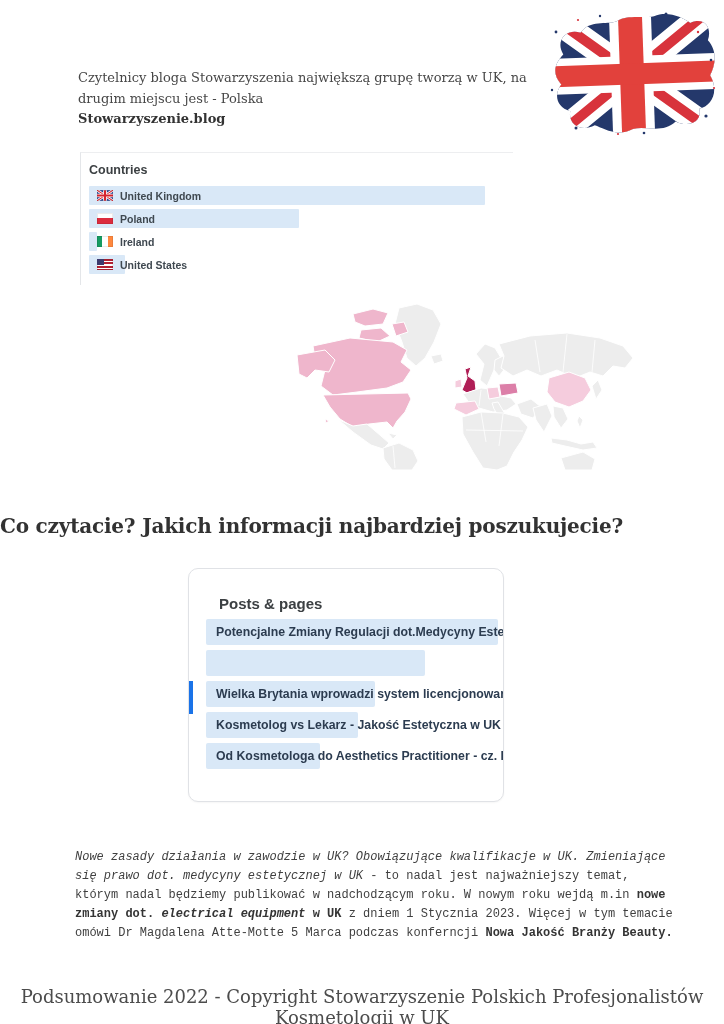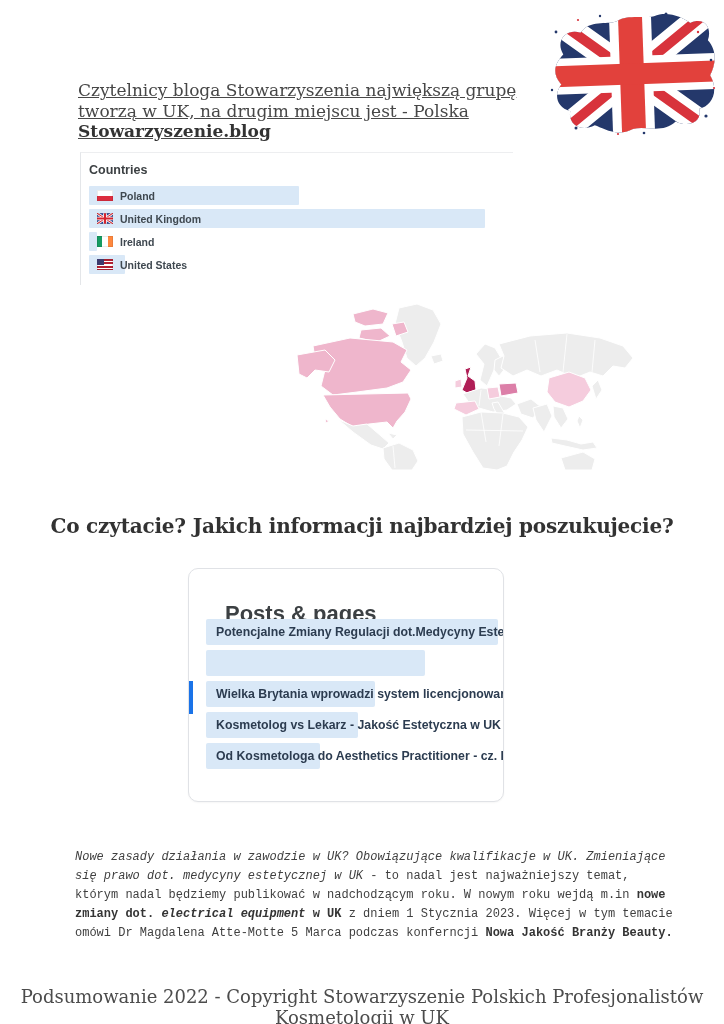--- a/index.html
+++ b/index.html
@@ -1,20 +1,20 @@
 <!DOCTYPE html>
 <html><head>
 <meta charset="utf-8">
 <style>
   html,body{margin:0;padding:0;background:#fff;}
   .page{position:relative;width:724px;height:1024px;background:#ffffff;overflow:hidden;
         font-family:"DejaVu Serif","Liberation Serif",serif;color:#3f3f3f;}
 
   
-  .intro{position:absolute;left:78px;top:80px;width:478px;font-size:17px;line-height:20.5px;color:#474747;text-decoration:underline;}
+  .intro{position:absolute;left:78px;top:68px;width:478px;font-size:13px;line-height:20.5px;color:#474747;}
   .intro .brand{font-weight:bold;color:#333;}
 
   
   .flag-wrap{position:absolute;left:548px;top:12px;width:168px;height:124px;}
   .flag-wrap svg{display:block;width:100%;height:100%;}
 
   
   .ui-sans{font-family:"Liberation Sans","DejaVu Sans",sans-serif;}
 
   
@@ -33,27 +33,27 @@
   .flag-ireland{background:linear-gradient(90deg,#169b62 0 33%,#fff 33% 67%,#ff883e 67% 100%);}
   .flag-us{background:repeating-linear-gradient(#b22234 0 1.7px,#ffffff 1.7px 3.4px);}
   .flag-us::after{content:"";position:absolute;left:0;top:0;width:7px;height:6px;background:#3c3b6e;}
   .flag-uk svg{display:block;width:16px;height:11px;}
 
   
   .map-wrap{position:absolute;left:295px;top:300px;width:350px;height:170px;}
   .map-wrap svg{display:block;width:100%;height:100%;}
 
   
-  .heading{position:absolute;left:0;right:0;top:514px;margin:0;text-align:center;
+  .heading{position:absolute;left:0;right:0;top:514px;margin:0;text-align:left;
         font-size:20px;font-weight:bold;color:#323232;letter-spacing:-0.2px;}
 
   
   .posts-card{position:absolute;left:188px;top:568px;width:314px;height:232px;background:#fff;
         border:1px solid #e0e2e6;border-radius:10px;overflow:hidden;box-shadow:0 1px 2px rgba(0,0,0,0.04);}
-  .posts-title{position:absolute;left:20px;top:16px;margin:16px;font-size:22px;font-weight:bold;color:#3c4043;}
+  .posts-title{position:absolute;left:20px;top:16px;margin:10px;font-size:15px;font-weight:bold;color:#3c4043;}
   .p-rows{position:absolute;left:17px;top:50px;width:292px;}
   .p-row{position:relative;height:26px;margin-bottom:5px;}
   .p-bar{position:absolute;left:0;top:0;bottom:0;border-radius:2px;}
   .p-label{position:absolute;left:10px;top:50%;transform:translateY(-50%);
         font-size:12.3px;font-weight:bold;color:#2c3c50;white-space:nowrap;}
   .scroll-strip{position:absolute;left:0;top:112px;width:4px;height:33px;background:#1a73e8;}
 
   
   .summary{position:absolute;left:75px;top:836px;width:602px;font-size:12px;line-height:19px;color:#3f3f3f;font-family:Liberation Mono, monospace;}
   .seg-i{font-style:italic;}
@@ -106,39 +106,39 @@
         <circle cx="166" cy="76" r="1.1"></circle>
           <circle cx="70" cy="122" r="1.1"></circle>
       </g>
     </svg>
   </div>
 
   <section class="countries-card ui-sans">
     <h3 class="countries-title">Countries</h3>
     <div class="c-rows">
         <div class="c-row">
-          <div class="c-bar" style="width: 53%; background: rgb(217, 232, 247);"></div>
-          <div class="c-labelgroup">
-            <span class="flag flag-poland"></span>
-            <span class="c-label">Poland</span>
-          </div>
-        </div>
-        <div class="c-row">
           <div class="c-bar" style="width: 100%; background: rgb(217, 232, 247);"></div>
           <div class="c-labelgroup">
             <span class="flag flag-uk">
               <svg viewBox="0 0 18 12">
                 <rect width="18" height="12" fill="#26418f"></rect>
                 <path d="M0,0 L18,12 M18,0 L0,12" stroke="#fff" stroke-width="3"></path>
                 <path d="M0,0 L18,12 M18,0 L0,12" stroke="#d5232e" stroke-width="1.2"></path>
                 <path d="M9,0 V12 M0,6 H18" stroke="#fff" stroke-width="4.2"></path>
                 <path d="M9,0 V12 M0,6 H18" stroke="#d5232e" stroke-width="2.4"></path>
               </svg>
             </span>
             <span class="c-label">United Kingdom</span>
+          </div>
+        </div>
+        <div class="c-row">
+          <div class="c-bar" style="width: 53%; background: rgb(217, 232, 247);"></div>
+          <div class="c-labelgroup">
+            <span class="flag flag-poland"></span>
+            <span class="c-label">Poland</span>
           </div>
         </div>
         <div class="c-row">
           <div class="c-bar" style="width: 2%; background: rgb(217, 232, 247);"></div>
           <div class="c-labelgroup">
             <span class="flag flag-ireland"></span>
             <span class="c-label">Ireland</span>
           </div>
         </div>
         <div class="c-row">

